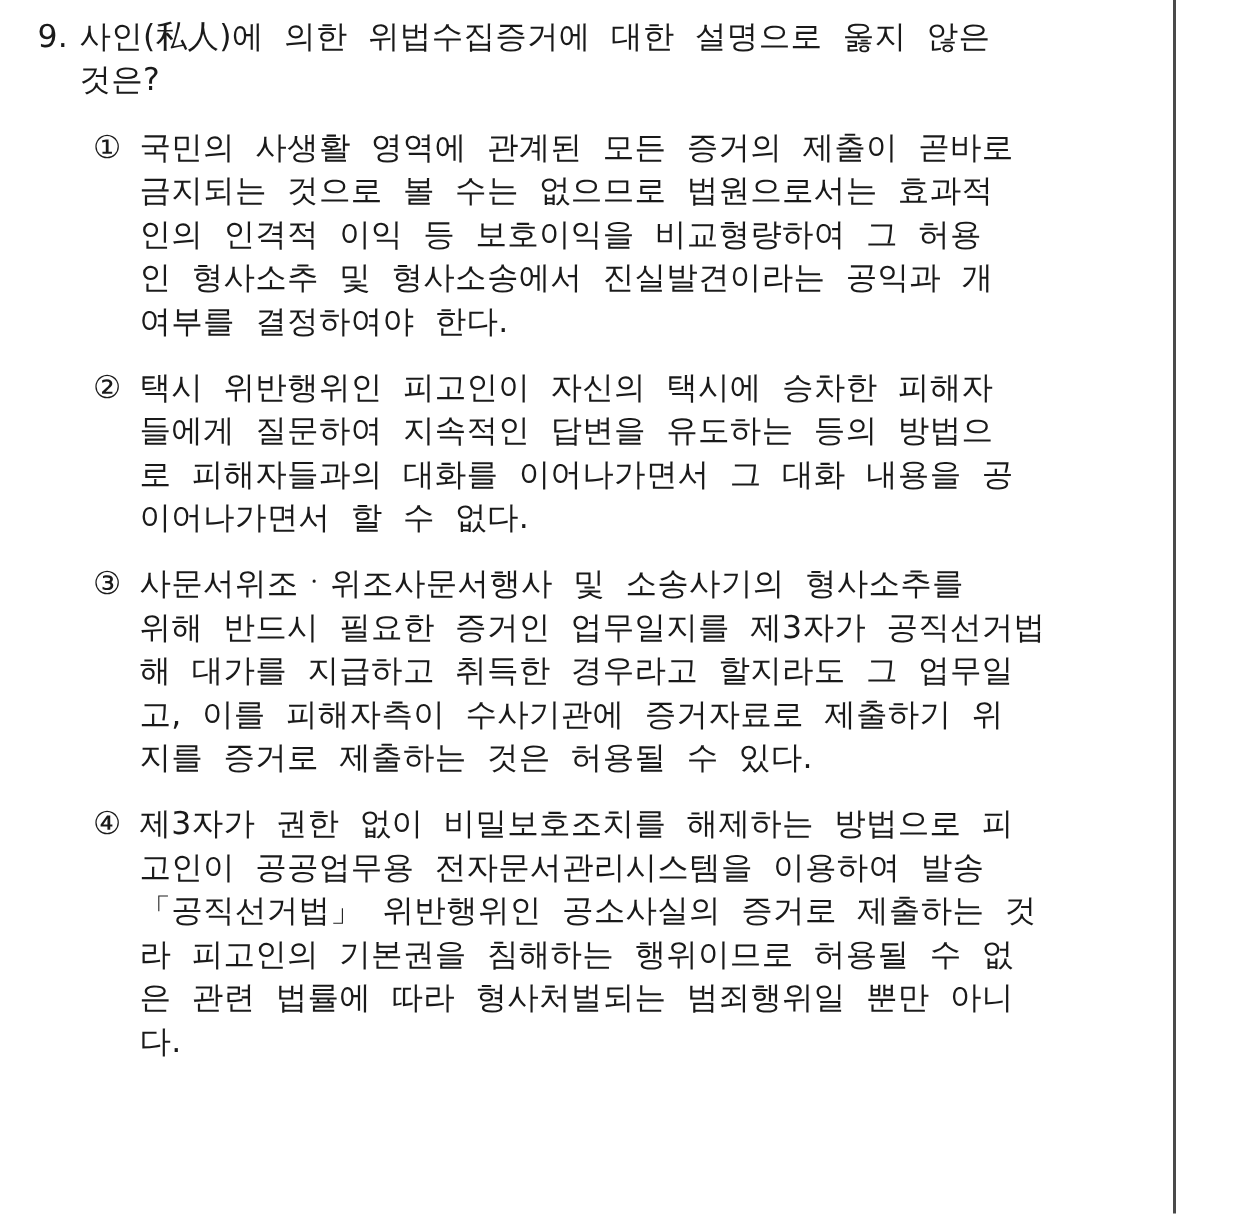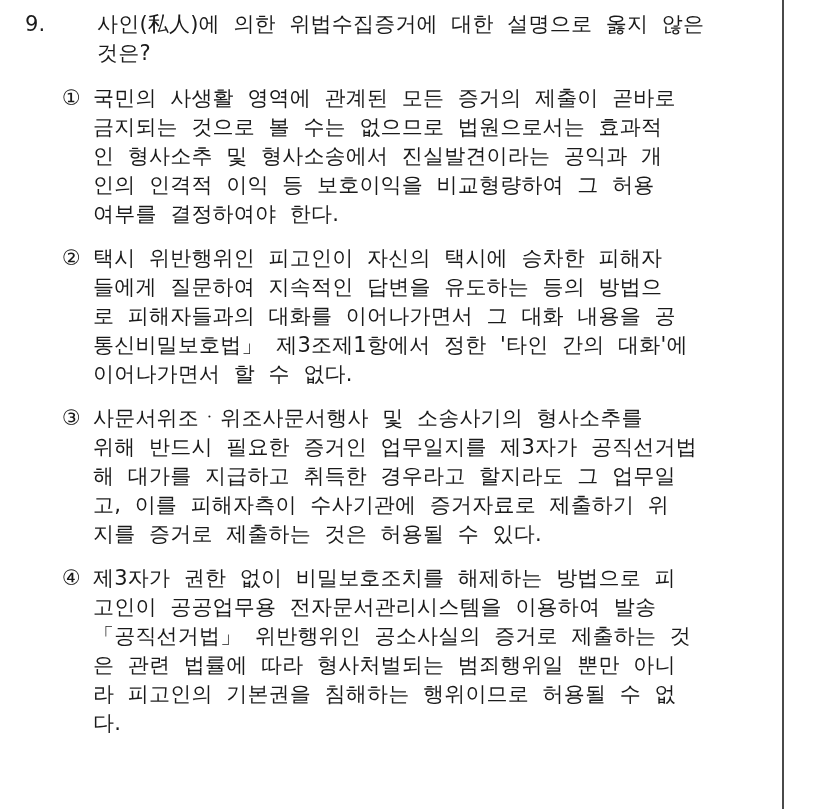--- a/index.html
+++ b/index.html
@@ -35,21 +35,20 @@
   }
   .q-row {
     display: flex;
   }
   .q-num {
     width: 28px;
     flex: none;
   }
   .q-body {
     flex: 1;
-    margin-left: 44px;
   }
   .choices {
     margin-top: 16px;
     margin-left: 37px;
   }
   .choice {
     display: flex;
     margin-bottom: 15px;
   }
   .choice:last-child {
@@ -79,33 +78,32 @@
     </div>
   </div>
 
   <div class="choices">
 
     <div class="choice">
       <div class="choice-marker">①</div>
       <div class="choice-lines">
         <div class="text-line">국민의 사생활 영역에 관계된 모든 증거의 제출이 곧바로</div>
         <div class="text-line">금지되는 것으로 볼 수는 없으므로 법원으로서는 효과적</div>
+        <div class="text-line">인의 인격적 이익 등 보호이익을 비교형량하여 그 허용</div>
         <div class="text-line">인 형사소추 및 형사소송에서 진실발견이라는 공익과 개</div>
-        <div class="text-line">인의 인격적 이익 등 보호이익을 비교형량하여 그 허용</div>
         <div class="text-line">여부를 결정하여야 한다.</div>
       </div>
     </div>
 
     <div class="choice">
       <div class="choice-marker">②</div>
       <div class="choice-lines">
         <div class="text-line">택시 위반행위인 피고인이 자신의 택시에 승차한 피해자</div>
         <div class="text-line">들에게 질문하여 지속적인 답변을 유도하는 등의 방법으</div>
         <div class="text-line">로 피해자들과의 대화를 이어나가면서 그 대화 내용을 공</div>
-        <div class="text-line">통신비밀보호법」 제3조제1항에서 정한 '타인 간의 대화'에</div>
         <div class="text-line">이어나가면서 할 수 없다.</div>
       </div>
     </div>
 
     <div class="choice">
       <div class="choice-marker">③</div>
       <div class="choice-lines">
         <div class="text-line">사문서위조ㆍ위조사문서행사 및 소송사기의 형사소추를</div>
         <div class="text-line">위해 반드시 필요한 증거인 업무일지를 제3자가 공직선거법</div>
         <div class="text-line">해 대가를 지급하고 취득한 경우라고 할지라도 그 업무일</div>
@@ -113,22 +111,22 @@
         <div class="text-line">지를 증거로 제출하는 것은 허용될 수 있다.</div>
       </div>
     </div>
 
     <div class="choice">
       <div class="choice-marker">④</div>
       <div class="choice-lines">
         <div class="text-line">제3자가 권한 없이 비밀보호조치를 해제하는 방법으로 피</div>
         <div class="text-line">고인이 공공업무용 전자문서관리시스템을 이용하여 발송</div>
         <div class="text-line">「공직선거법」 위반행위인 공소사실의 증거로 제출하는 것</div>
+        <div class="text-line">라 피고인의 기본권을 침해하는 행위이므로 허용될 수 없</div>
         <div class="text-line">은 관련 법률에 따라 형사처벌되는 범죄행위일 뿐만 아니</div>
-        <div class="text-line">라 피고인의 기본권을 침해하는 행위이므로 허용될 수 없</div>
         <div class="text-line">다.</div>
       </div>
     </div>
 
   </div>
 </div>
 
 <div class="column-divider"></div>
 
 </body></html>

